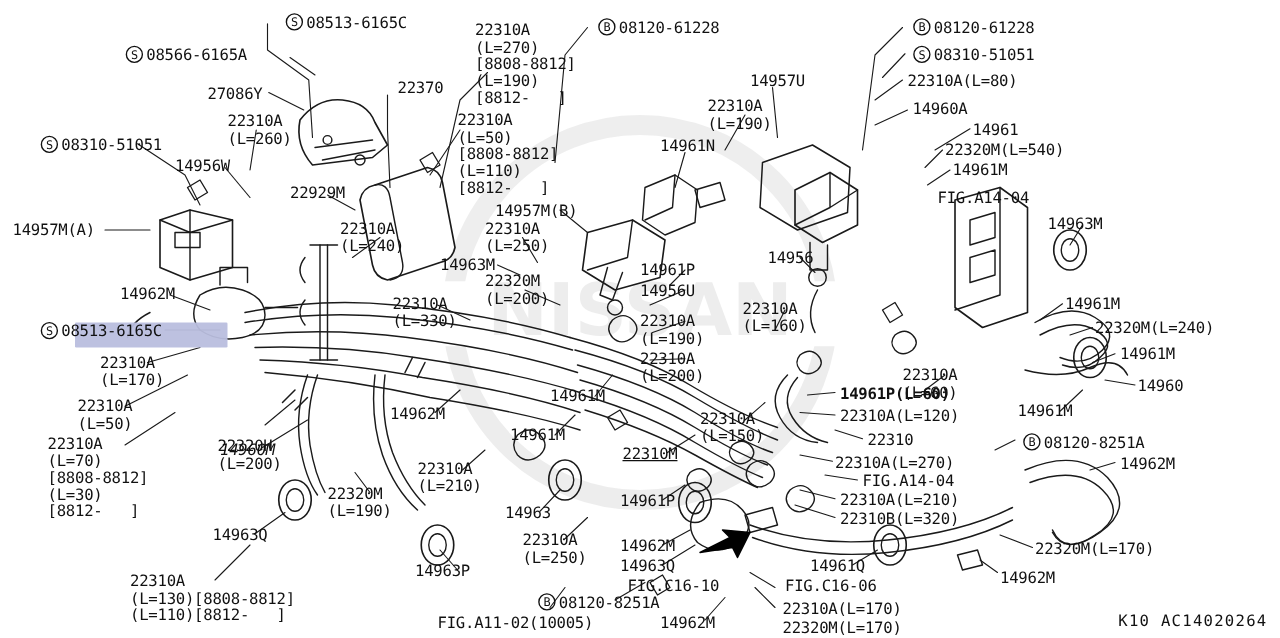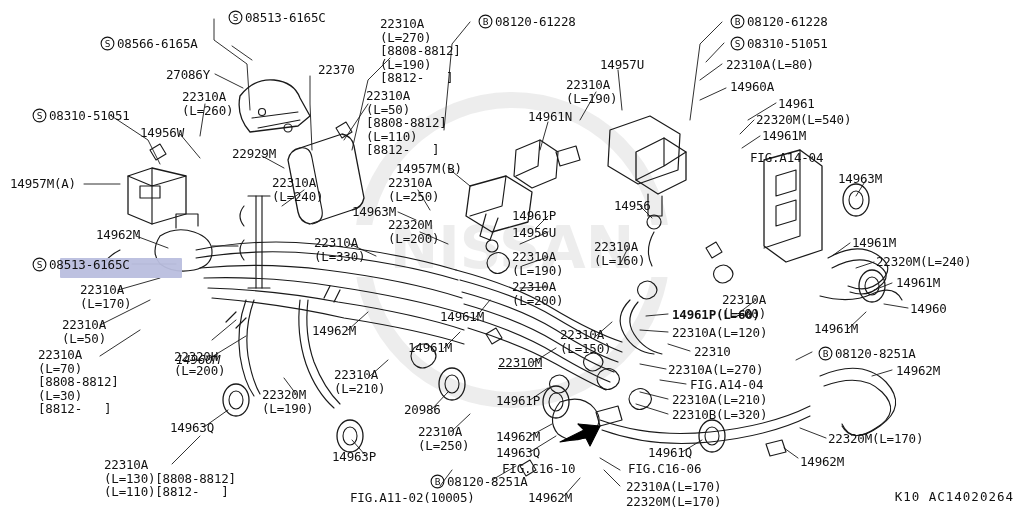--- a/index.html
+++ b/index.html
@@ -369,21 +369,21 @@
       <div class="lbl" style="left: 672px; top: 408px;"><span>22310B(L=320)</span></div>
       <div class="lbl" style="left: 38px; top: 348px;"><span>22310A
 (L=70)
 [8808-8812]
 (L=30)
 [8812-   ]</span></div>
       <div class="lbl" style="left: 262px; top: 388px;"><span>22320M
 (L=190)</span></div>
       <div class="lbl" style="left: 334px; top: 368px;"><span>22310A
 (L=210)</span></div>
-      <div class="lbl" style="left: 404px; top: 403px;"><span>20986</span></div>
+      <div class="lbl" style="left: 404px; top: 403px;"><span>14963</span></div>
       <div class="lbl" style="left: 496px; top: 394px;"><span>14961P</span></div>
       <div class="lbl" style="left: 170px; top: 421px;"><span>14963Q</span></div>
       <div class="lbl" style="left: 332px; top: 450px;"><span>14963P</span></div>
       <div class="lbl" style="left: 418px; top: 425px;"><span>22310A
 (L=250)</span></div>
       <div class="lbl" style="left: 496px; top: 430px;"><span>14962M</span></div>
       <div class="lbl" style="left: 496px; top: 446px;"><span>14963Q</span></div>
       <div class="lbl" style="left: 648px; top: 446px;"><span>14961Q</span></div>
       <div class="lbl" style="left: 800px; top: 455px;"><span>14962M</span></div>
       <div class="lbl" style="left: 828px; top: 432px;"><span>22320M(L=170)</span></div>

